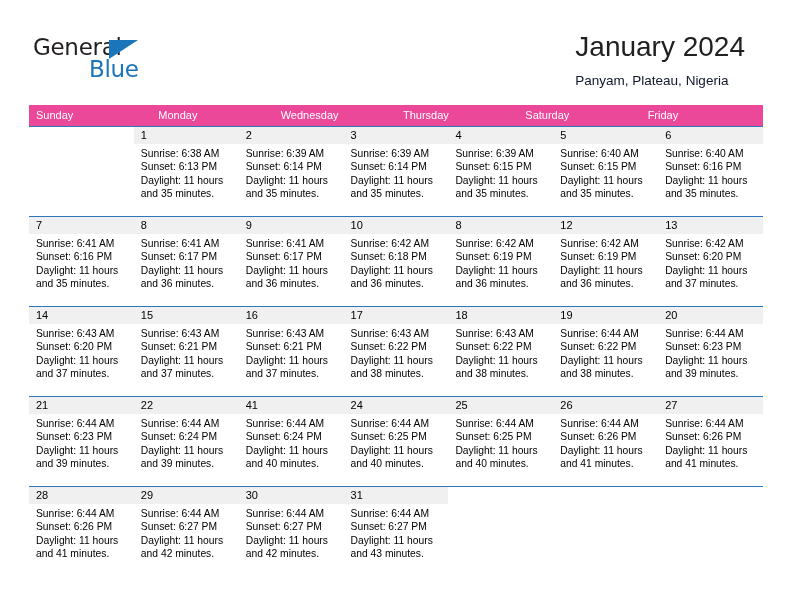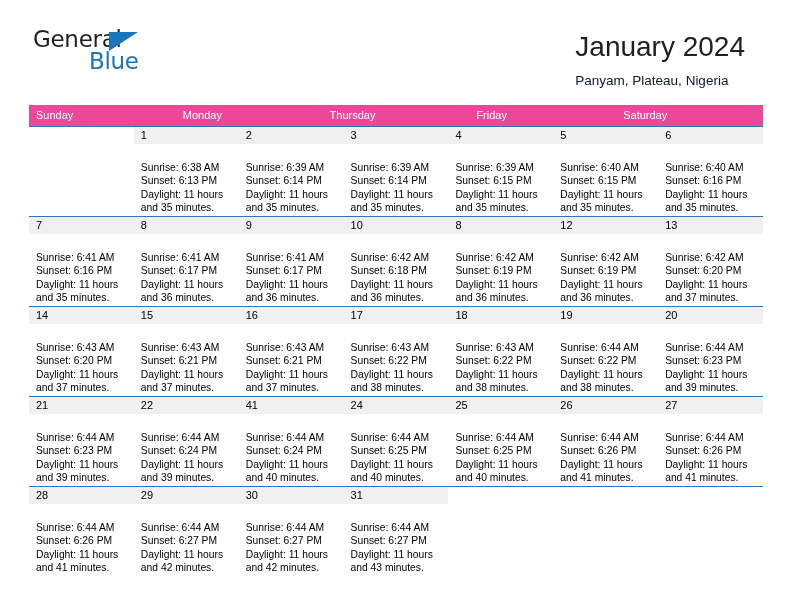--- a/index.html
+++ b/index.html
@@ -27,21 +27,21 @@
     position: absolute;
     left: 0;
     top: 0;
     width: 792px;
     height: 100px;
   }
 
   .logo {
     position: absolute;
     left: 33px;
-    top: 28px;
+    top: 36px;
     width: 130px;
     height: 50px;
     text-decoration: underline;
   }
   .logo-general {
     position: absolute;
     left: 0;
     top: 0;
     font-size: 23px;
     letter-spacing: -0.3px;
@@ -144,21 +144,21 @@
   }
   .daynum {
     font-size: 11px;
     line-height: 17px;
     padding-left: 7px;
     color: #000000;
     display: block;
   }
 
   .day-info {
-    padding: 17px 6px 0 7px;
+    padding: 3px 6px 0 7px;
   }
   .info-line {
     font-size: 10.3px;
     line-height: 13.4px;
     color: #000000;
     white-space: nowrap;
   }
 </style>
 </head>
 <body>
@@ -178,23 +178,24 @@
       <div class="cal-subtitle">Panyam, Plateau, Nigeria</div>
     </div>
 
   </div>
 
   <div class="calendar">
 
     <div class="dow-row">
       <div class="dow-cell">Sunday</div>
       <div class="dow-cell">Monday</div>
+      <div class="dow-cell">Wednesday</div>
       <div class="dow-cell">Thursday</div>
+      <div class="dow-cell">Saturday</div>
       <div class="dow-cell">Friday</div>
-      <div class="dow-cell">Saturday</div>
     </div>
 
     <div class="week-row">
       <div class="day-cell empty">
         <div class="daynum-band">
             <span class="daynum"></span>
           </div>
         <div class="day-info">
           <div class="info-line"></div>
           <div class="info-line"></div>

